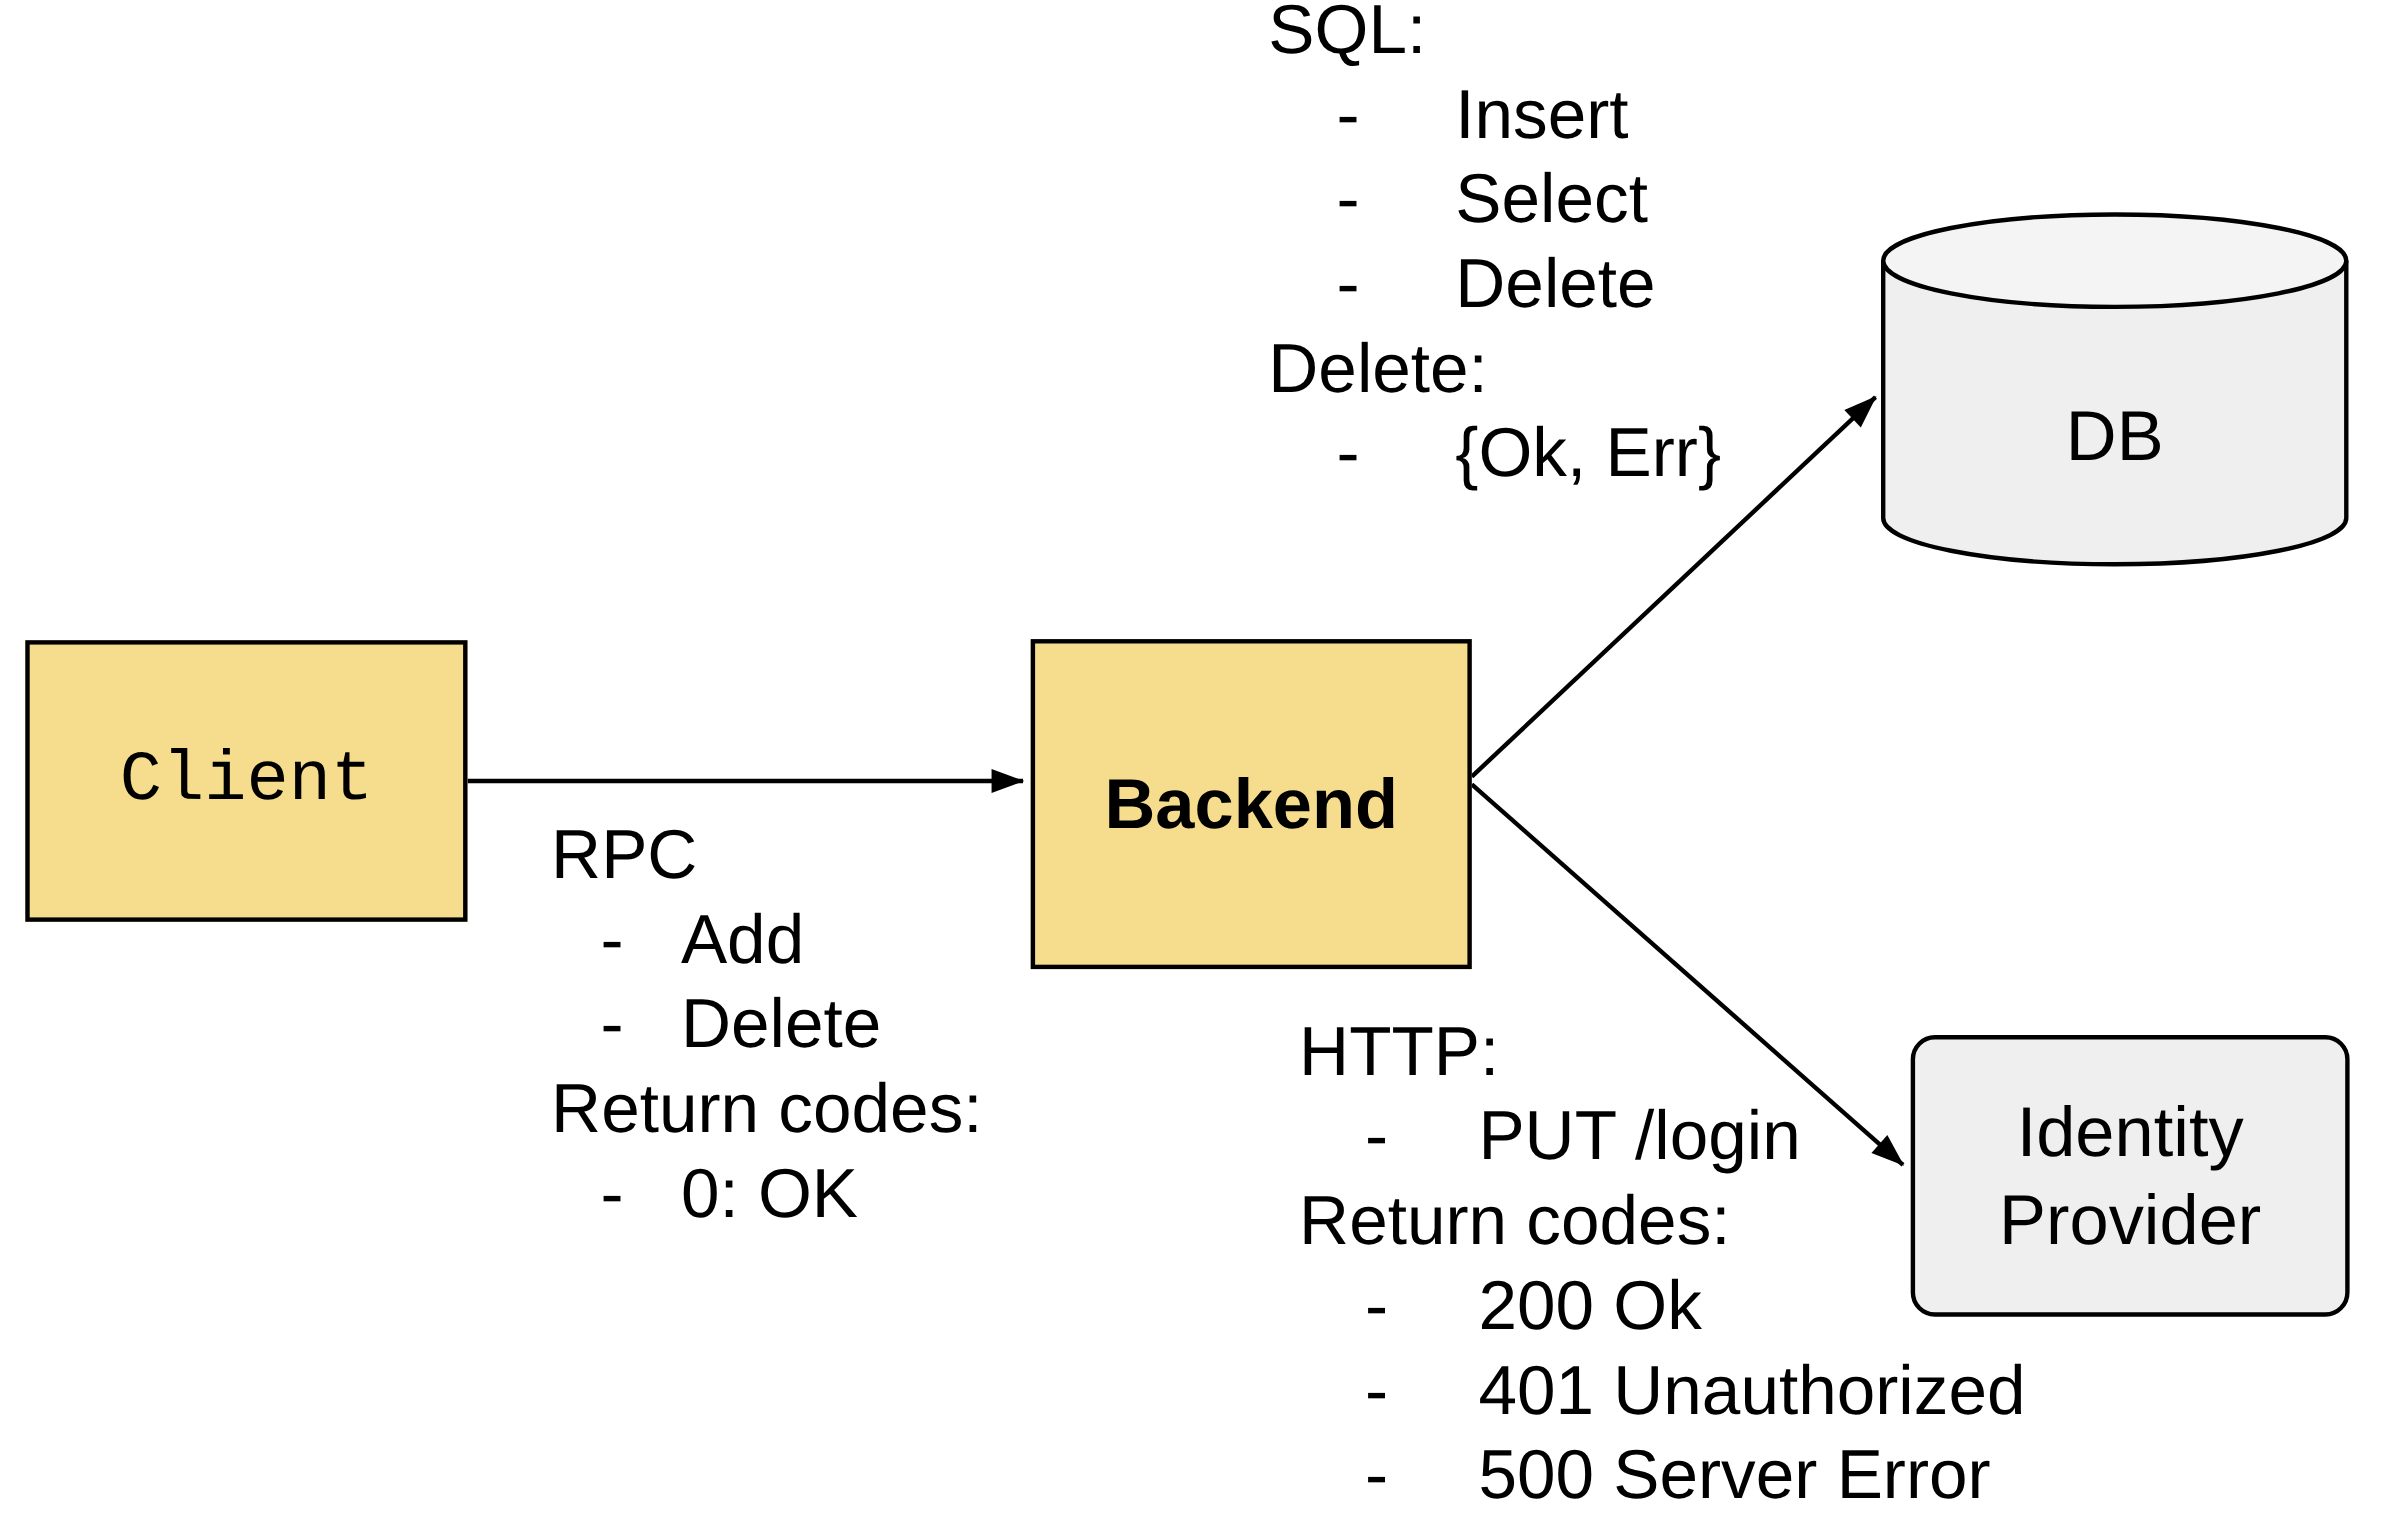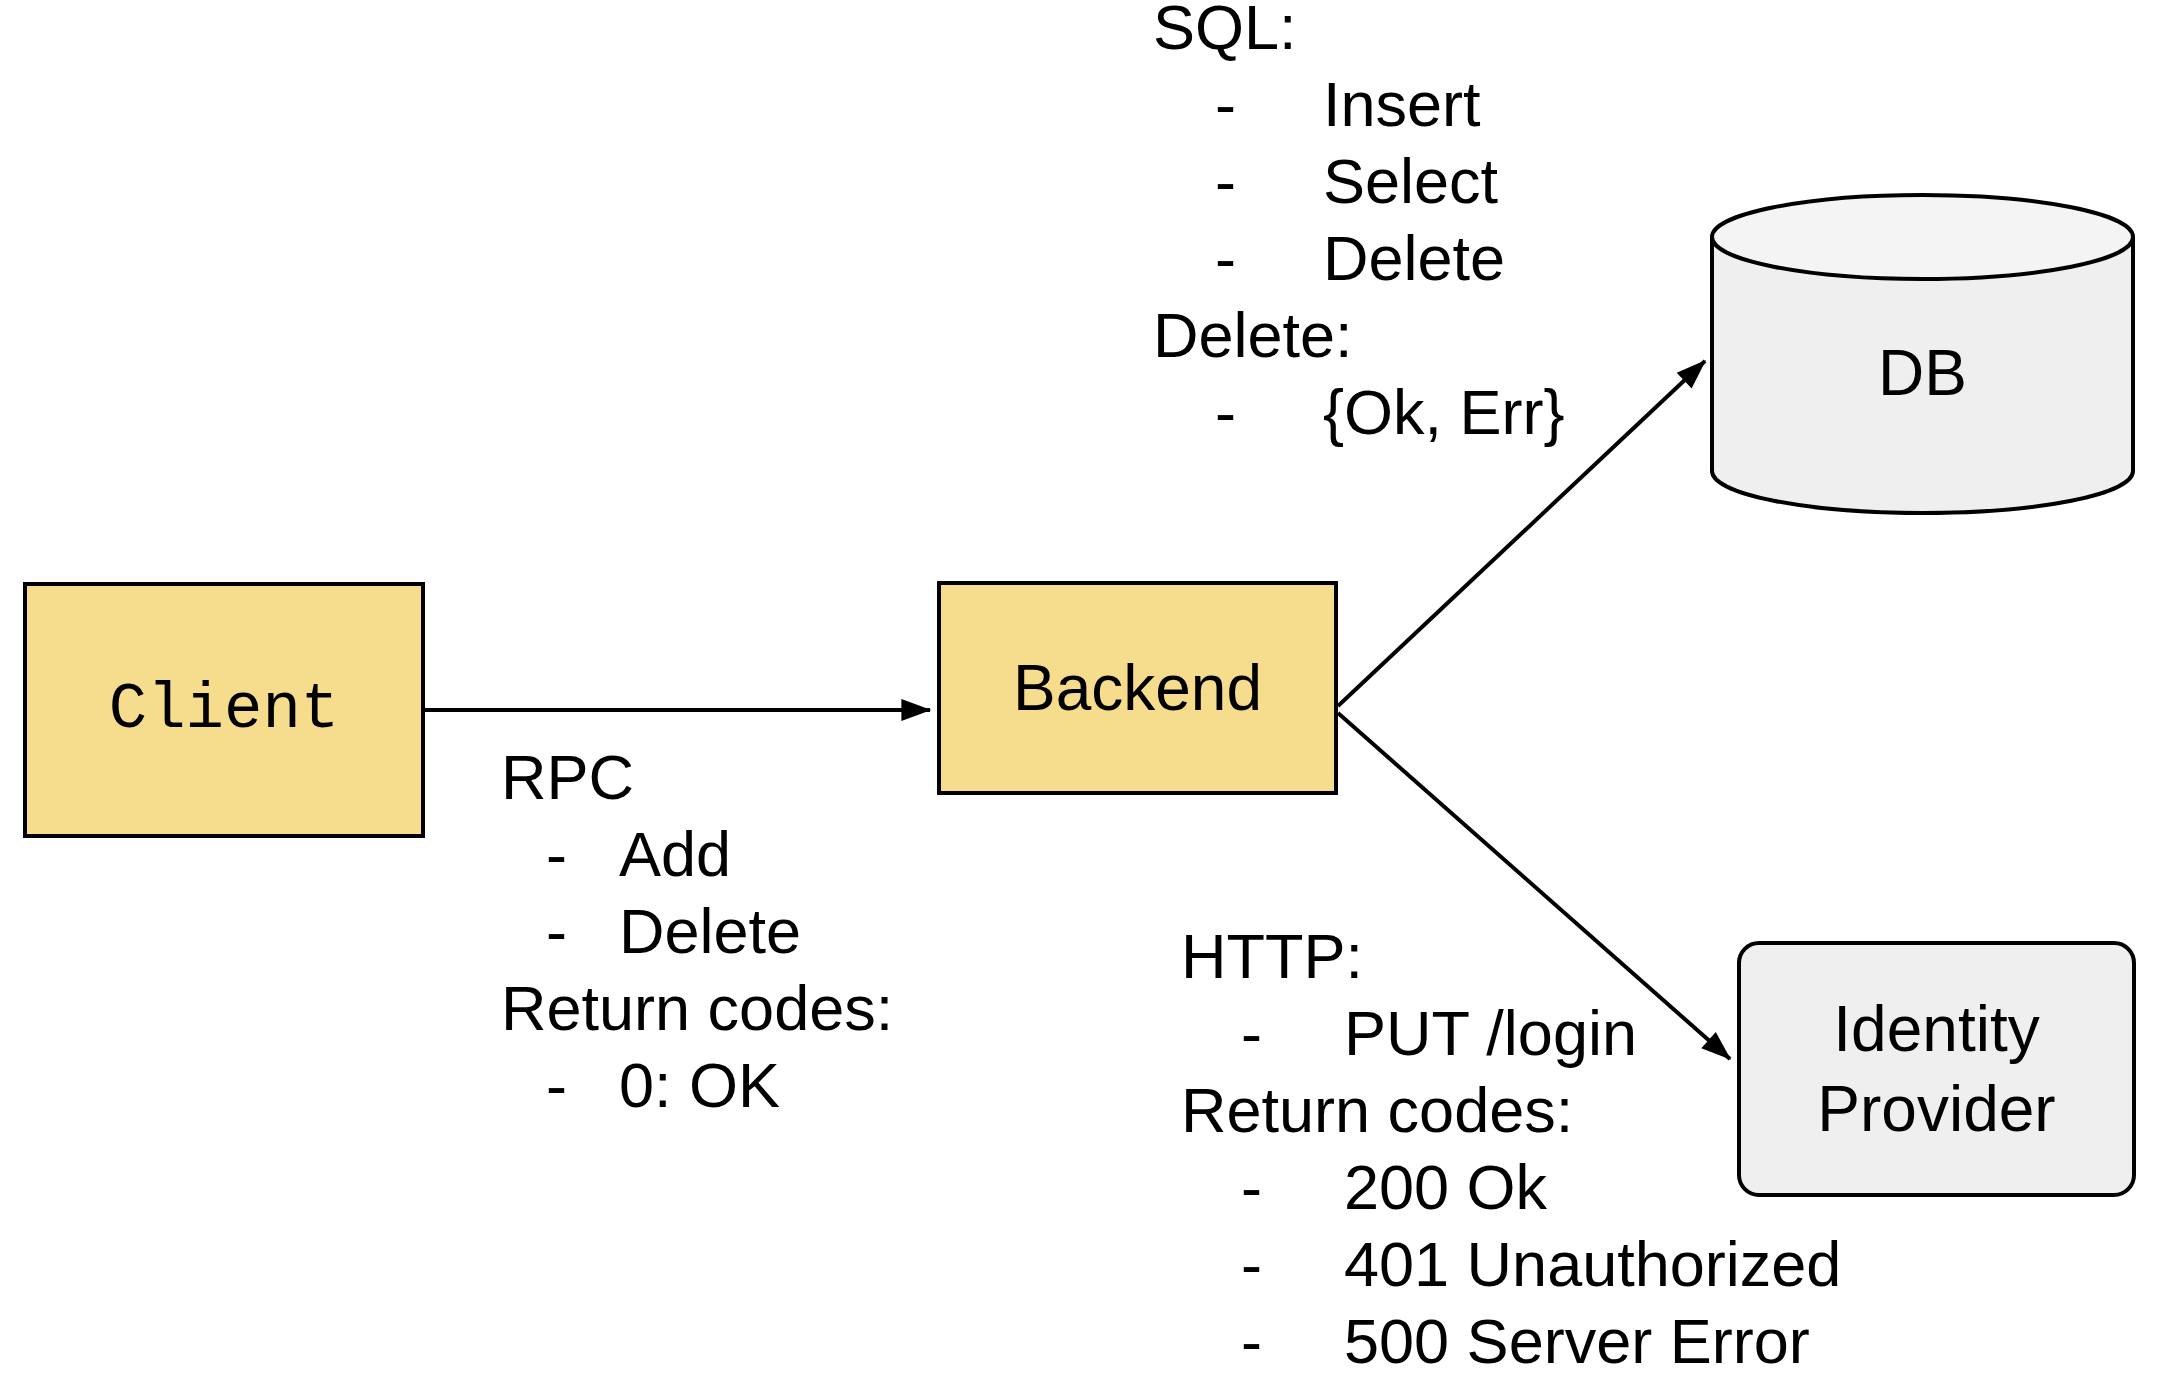--- a/index.html
+++ b/index.html
@@ -36,28 +36,28 @@
     justify-content: center;
     font-size: 64px;
     line-height: 80px;
     text-align: center;
     white-space: nowrap;
   }
   .service { background: var(--service-fill, #f6dd8d); }
   .store   { background: var(--store-fill, #efefef); border-radius: 22px; }
 
   #node-client  { left: 23px;   top: 582px; width: 402px; height: 256px; font-family: Liberation Mono, monospace; }
-  #node-backend { left: 937px;  top: 581px; width: 401px; height: 214px; }
+  #node-backend { left: 937px;  top: 581px; width: 401px; height: 300px; font-weight: bold; }
   #node-idp     { left: 1737px; top: 941px; width: 399px; height: 256px; }
 
   .db-label {
     position: absolute;
     left: 1710px; top: 313px;
     width: 425px; height: 120px;
-    display: flex; align-items: center; justify-content: center;
+    display: flex; align-items: flex-end; justify-content: center;
     font-size: 64px;
   }
 
   .tb {
     position: absolute;
     font-size: 63px;
     line-height: 77px;
     white-space: nowrap;
   }
   .tb .ln { display: block; height: 77px; }

